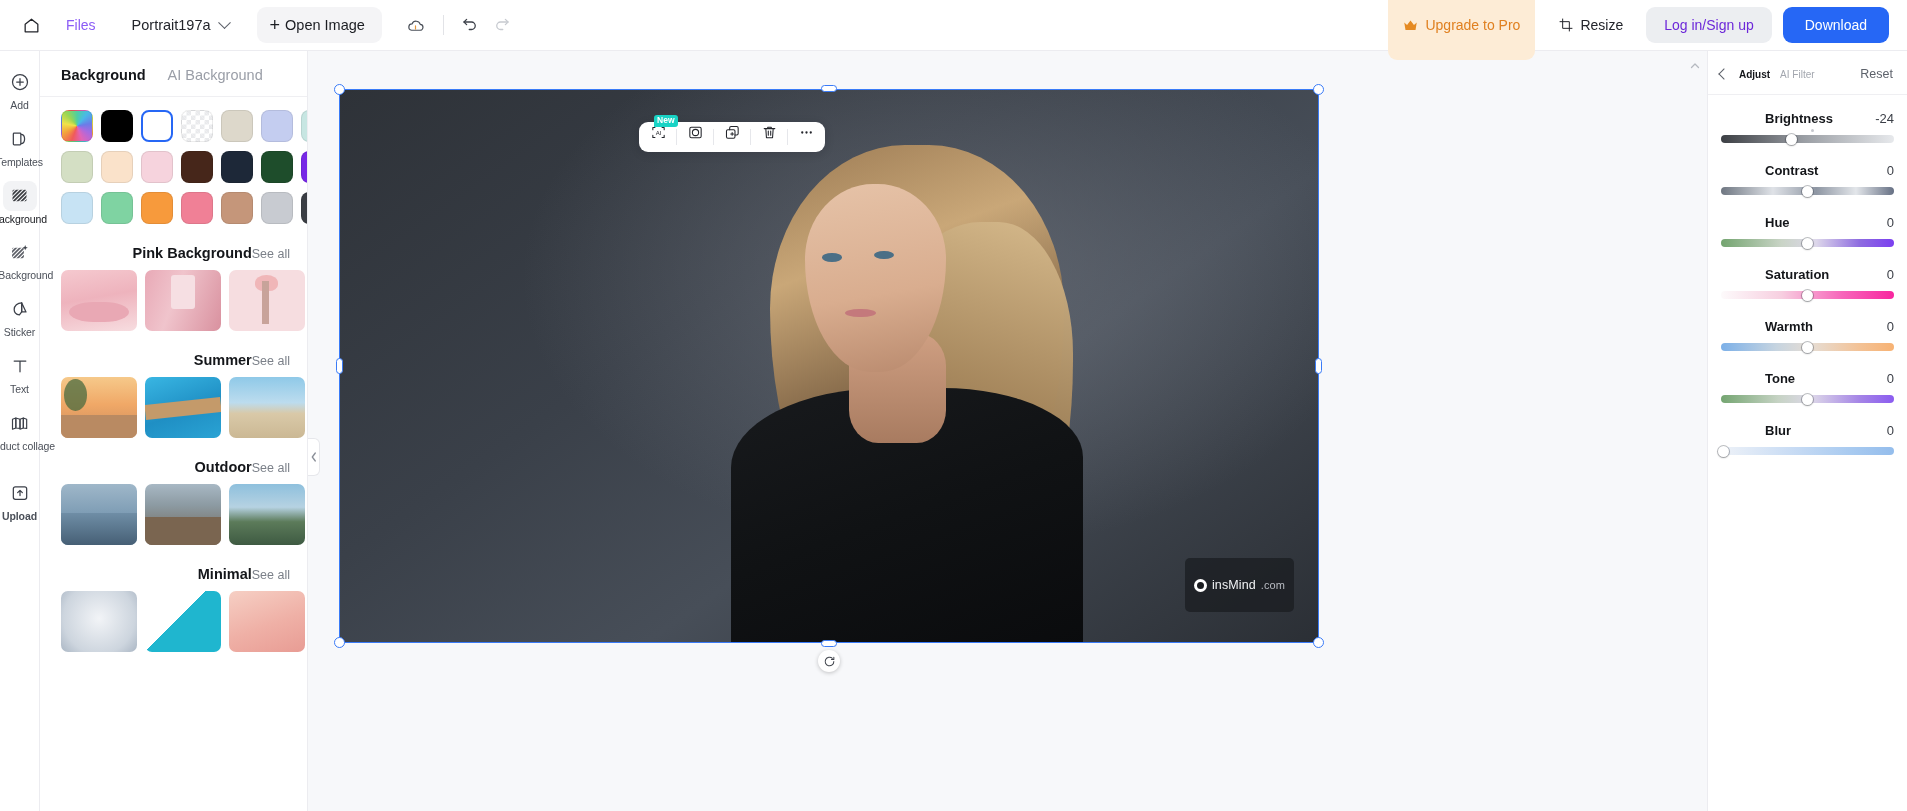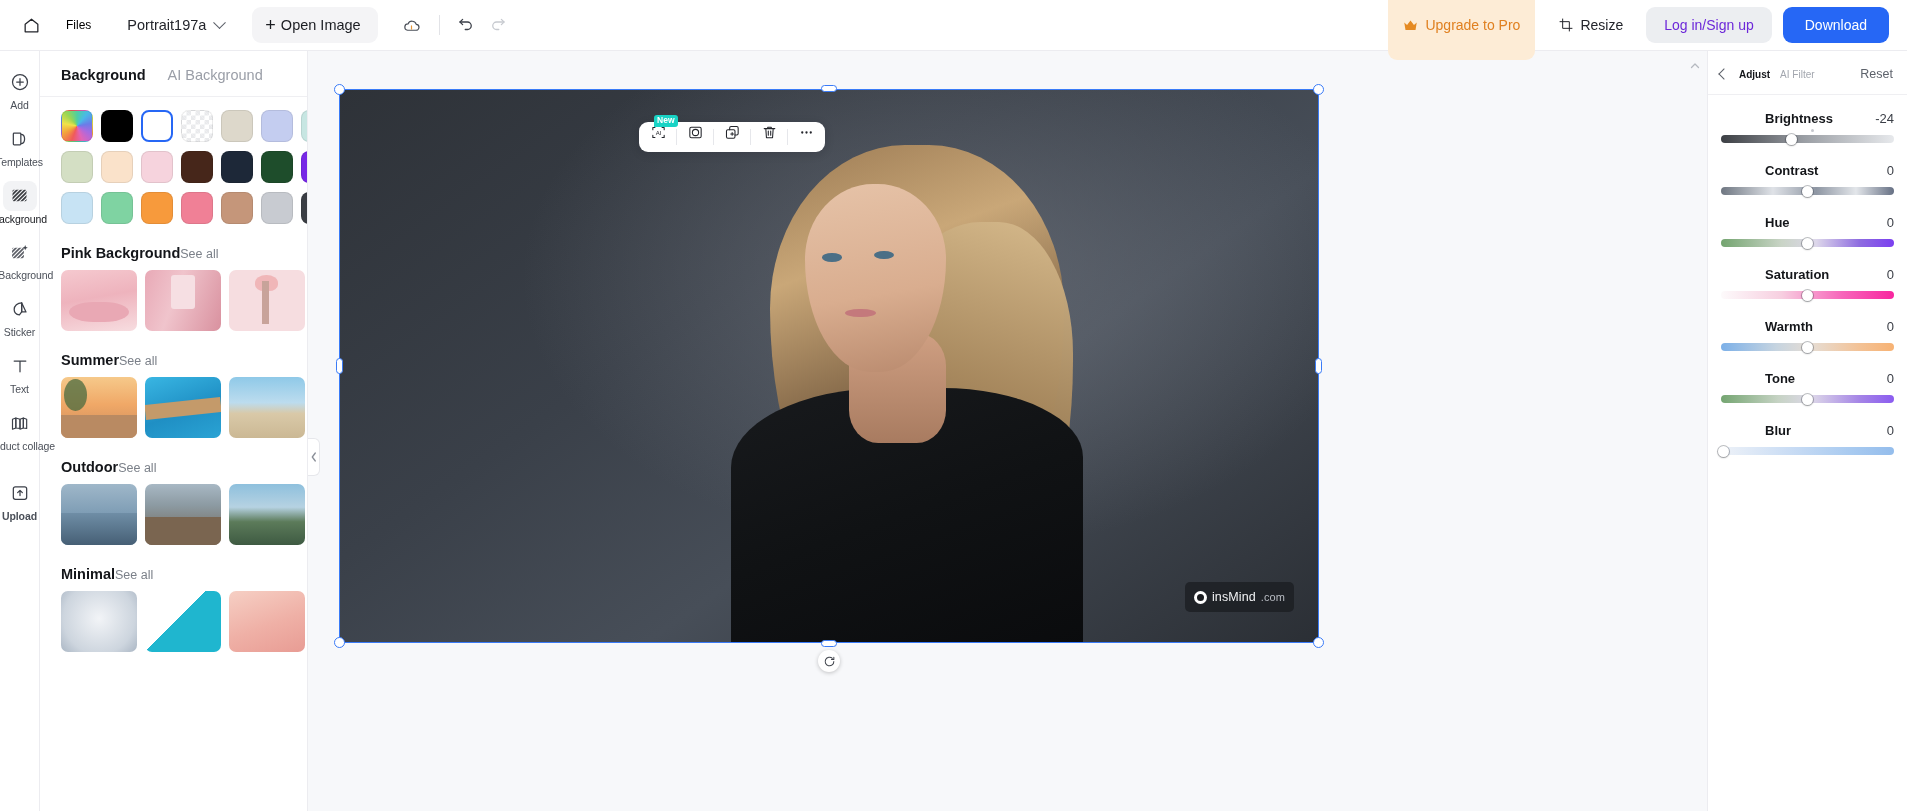--- a/index.html
+++ b/index.html
@@ -20,21 +20,21 @@
     border-bottom: 1px solid #ececf0;
     padding: 0 18px 0 14px;
     position: relative; z-index: 40;
   }
   .tb-left { display: flex; align-items: center; gap: 0px; }
   .home-btn {
     width: 34px; height: 34px; display: flex; align-items: center; justify-content: center;
     border-radius: 7px; cursor: pointer;
   }
   .files-btn {
-    font-size: 12px; color: #000000; padding: 7px 18px; border-radius: 7px; cursor: pointer;
+    font-size: 14px; color: #8b5cf6; padding: 7px 18px; border-radius: 7px; cursor: pointer;
   }
   .doc-name {
     display: flex; align-items: center; gap: 9px;
     font-size: 14.5px; color: #23252b; padding: 7px 12px; border-radius: 7px; cursor: pointer;
     margin-left: 6px;
   }
   .chev { width: 9px; height: 9px; border-right: 1.6px solid #5b5f68; border-bottom: 1.6px solid #5b5f68;
           transform: rotate(45deg) translate(-2px,-2px); }
   .open-image {
     display: flex; align-items: center; gap: 3px;
@@ -120,21 +120,21 @@
   .sw.checker {
     background-color: #fff;
     background-image:
       linear-gradient(45deg, #e9eaec 25%, transparent 25%, transparent 75%, #e9eaec 75%),
       linear-gradient(45deg, #e9eaec 25%, transparent 25%, transparent 75%, #e9eaec 75%);
     background-size: 9px 9px;
     background-position: 0 0, 4.5px 4.5px;
   }
 
   .sec-head {
-    display: flex; align-items: baseline; justify-content: flex-start;
+    display: flex; align-items: baseline; justify-content: flex-end;
     padding: 21px 17px 9px 21px;
   }
   .sec-title { font-size: 14.5px; font-weight: 700; color: #14161a; }
   .sec-all { font-size: 12.5px; color: #7b8089; cursor: pointer; }
   .thumb-row {
     display: grid; grid-template-columns: repeat(3, 76px); gap: 8px;
     padding-left: 21px;
   }
   .thumb { width: 76px; height: 61px; border-radius: 7px; cursor: pointer; overflow: hidden; position: relative; }
 
@@ -211,21 +211,21 @@
     position: absolute; left: 40%; top: 54%; width: 36%; height: 48%;
     background: linear-gradient(160deg,#181a1d 0%,#101214 48%,#0a0b0d 100%);
     border-radius: 44% 40% 6% 6% / 30% 26% 4% 4%;
   }
   .eye { position:absolute; width:2.0%; height:1.5%; background:#4b6f86; border-radius:50%; }
   .mouth { position:absolute; left:51.6%; top:39.6%; width:3.2%; height:1.6%;
     background:#c4797c; border-radius:50%; }
   .watermark {
     position: absolute; right: 24px; bottom: 30px;
     display: flex; align-items: center; gap: 5px;
-    background: rgba(26,28,32,0.74); border-radius: 5px; padding: 8px 9px;
+    background: rgba(26,28,32,0.74); border-radius: 5px; padding: 20px 9px;
     color: #f2f3f5; font-size: 12.5px; letter-spacing: .1px;
   }
   .wm-dot { width: 13px; height: 13px; border-radius: 50%; background: #fff; position: relative; }
   .wm-dot:after { content:""; position:absolute; left:3px; top:3px; width:7px; height:7px;
     border-radius:50%; background:#1a1c20; }
   .wm-com { color: #b9bcc3; font-size: 11px; }
 
   .handle { position: absolute; background: #fff; border: 1.4px solid #3a7bf7; border-radius: 50%;
     width: 11px; height: 11px; z-index: 5; cursor: pointer; }
   .h-tl { left: -6px; top: -6px; } .h-tr { right: -6px; top: -6px; }

